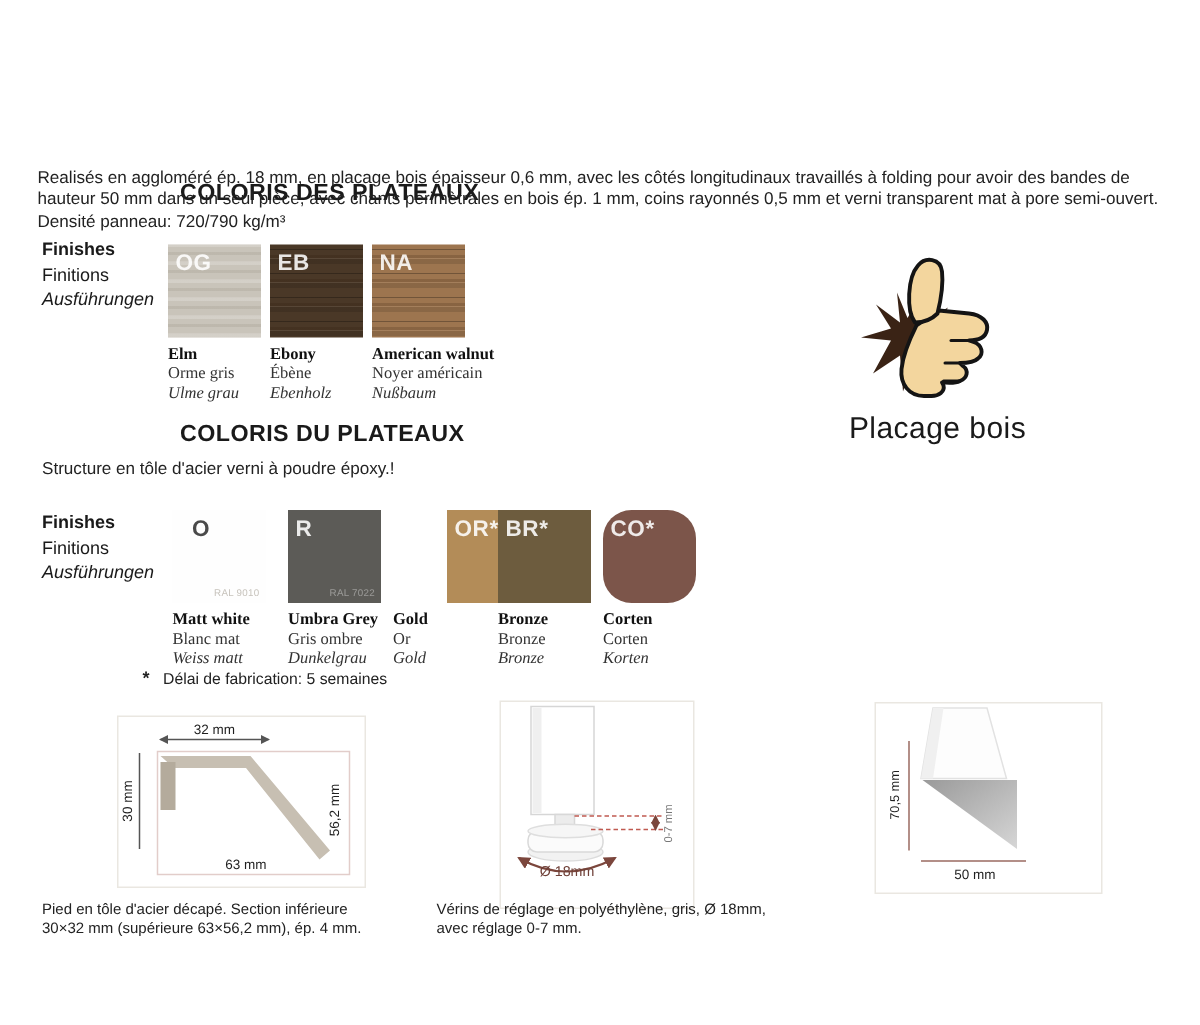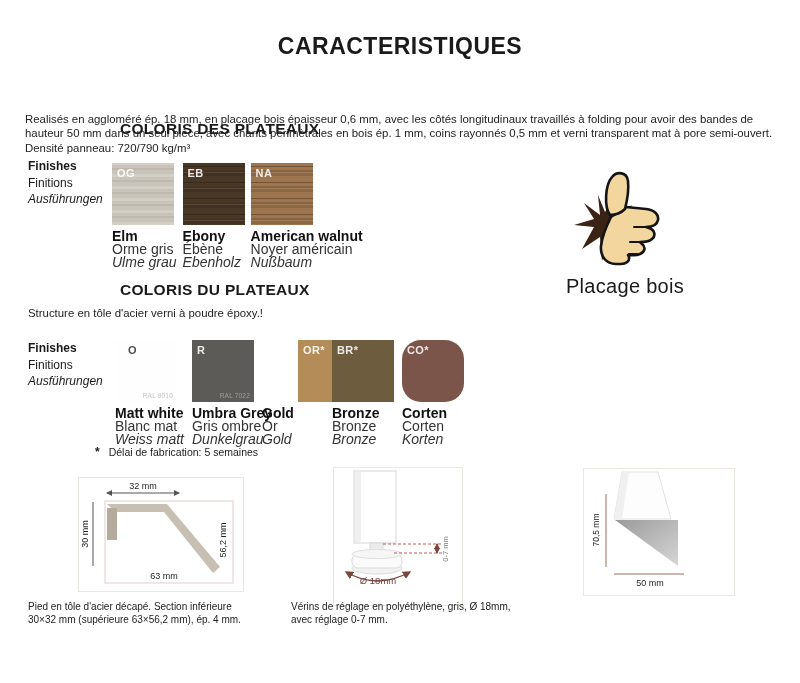--- a/index.html
+++ b/index.html
@@ -8,50 +8,49 @@
   .abs{position:absolute;}
   .page-title{top:33px;left:0;width:800px;text-align:center;font-size:23px;font-weight:bold;letter-spacing:.5px;}
   .sec-head{font-size:15.5px;font-weight:bold;letter-spacing:.3px;}
   .para{font-size:11.4px;line-height:14.3px;color:#222;}
   .lang-labels{font-size:12px;line-height:16.5px;}
   .lang-labels .l1{font-weight:bold;}
   .lang-labels .l3{font-style:italic;}
   .swatch-row{display:flex;}
   .cell{position:relative;}
   .swatch{position:relative;width:62px;height:62px;overflow:hidden;}
-  .swatch .code{position:absolute;top:4px;left:5px;font-size:11px;font-weight:bold;
+  .swatch .code{position:absolute;top:4px;left:5px;font-size:15px;font-weight:bold;
                 color:rgba(255,255,255,.88);letter-spacing:.4px;z-index:3;}
   .swatch .code.dark{color:#4a4a4a;}
   .swatch .ral{position:absolute;bottom:3px;right:4px;font-size:6.5px;z-index:3;
                color:rgba(255,255,255,.38);letter-spacing:.2px;}
   .swatch .ral.dark{color:#c7c3bc;}
   .grain::after{content:"";position:absolute;inset:0;z-index:1;background:
      repeating-linear-gradient(180deg,rgba(0,0,0,0) 0 3px,rgba(0,0,0,.28) 3px 4px,
        rgba(0,0,0,0) 4px 7px,rgba(40,20,5,.18) 7px 9px,rgba(255,255,255,.07) 9px 10px,
        rgba(0,0,0,.12) 10px 13px,rgba(0,0,0,0) 13px 16px);}
   .grain-soft::after{content:"";position:absolute;inset:0;z-index:1;background:
      repeating-linear-gradient(180deg,rgba(255,255,255,.20) 0 2px,rgba(0,0,0,0) 2px 5px,
        rgba(90,80,60,.10) 5px 7px,rgba(0,0,0,0) 7px 11px,rgba(255,255,255,.14) 11px 12px);}
-  .names{margin-top:5px;font-size:14px;line-height:13.2px;white-space:nowrap;}
+  .names{margin-top:5px;font-size:11px;line-height:13.2px;white-space:nowrap;font-family:Liberation Serif, serif;}
   .names .n1{font-weight:bold;color:#111;}
   .names .n2{color:#333;}
   .names .n3{font-style:italic;color:#333;}
   .footnote{font-size:10.5px;color:#222;}
   .footnote .star{font-weight:bold;font-size:12px;margin-right:9px;}
   .badge-label{font-size:20px;font-weight:normal;letter-spacing:.3px;}
   .drawbox{border:1px solid #eae7e1;background:#fff;}
   .caption{font-size:10px;line-height:12.5px;color:#222;}
   svg text{font-family:"Liberation Sans",sans-serif;}
 </style>
 </head>
 <body>
 
 <div id="page">
 
-  <div class="abs page-title">CARACTERISTIQUES</div>
 
   <div class="abs sec-head" style="left:120px;top:88px;margin-top:32px;">COLORIS DES PLATEAUX</div>
 
   <div class="abs para" style="left:25px;top:112px;width:753px;">Realisés en aggloméré ép. 18 mm, en placage bois épaisseur 0,6 mm, avec les côtés longitudinaux travaillés à folding pour avoir des bandes de hauteur 50 mm dans un seul pièce, avec chants perimètrales en bois ép. 1 mm, coins rayonnés 0,5 mm et verni transparent mat à pore semi-ouvert. Densité panneau: 720/790 kg/m³</div>
 
   <div class="abs lang-labels" style="left:28px;top:158px;">
     <div class="l1">Finishes</div>
     <div class="l2">Finitions</div>
     <div class="l3">Ausführungen</div>
   </div>

